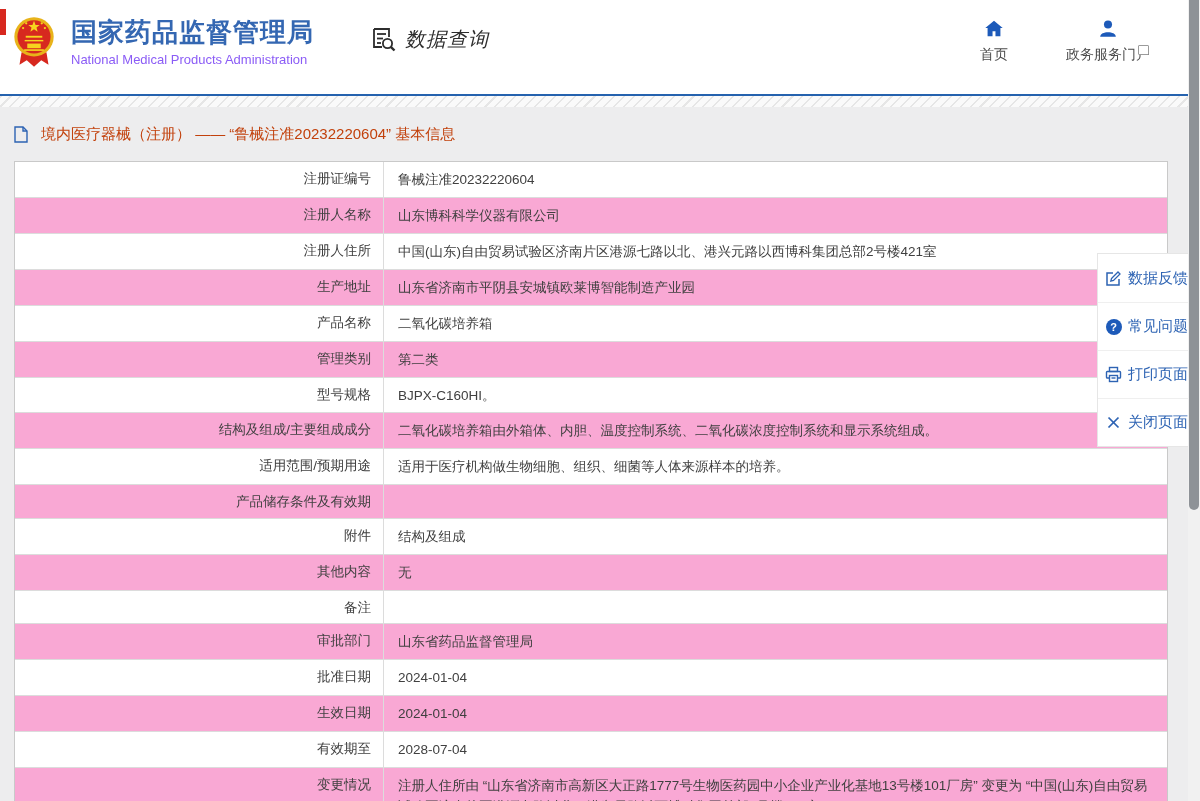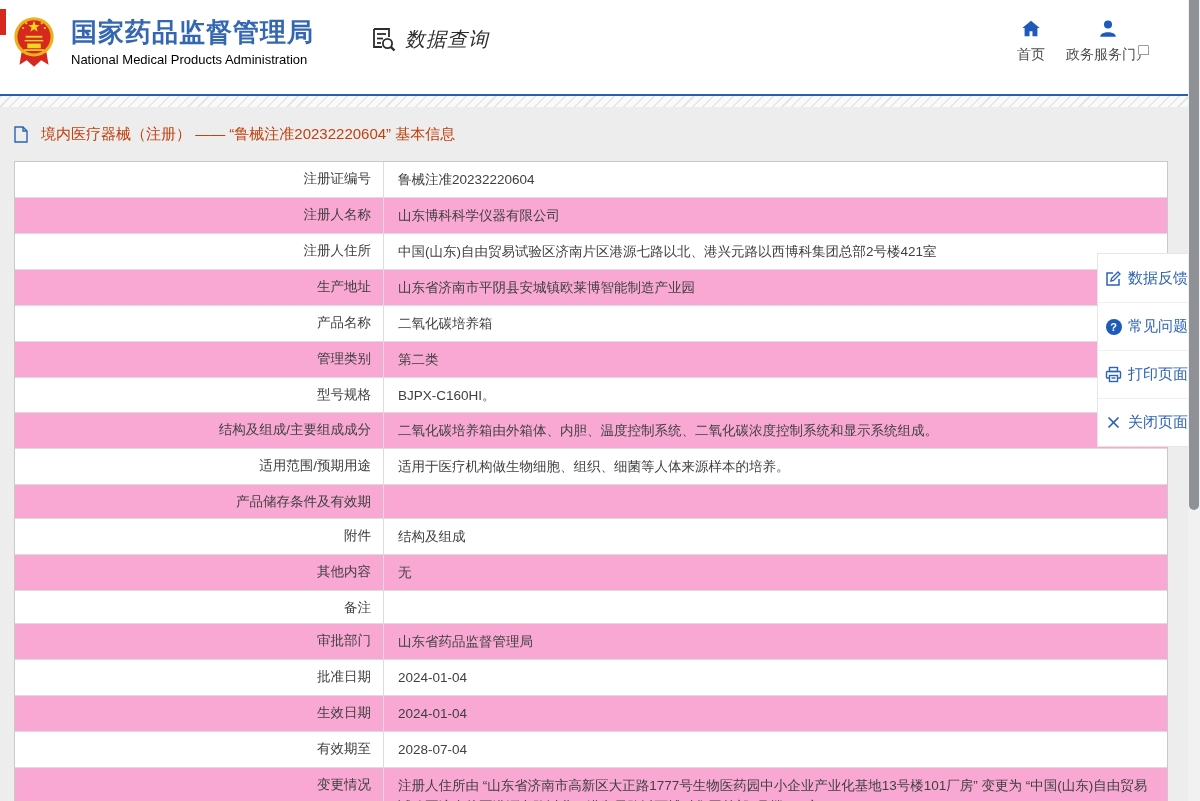--- a/index.html
+++ b/index.html
@@ -10,27 +10,27 @@
   }
   #page { position:relative; width:1200px; height:801px; background:#fff; overflow:hidden; }
 
   
   .header { position:absolute; top:0; left:0; width:1200px; height:94px; background:#fff; }
   .red-sliver { position:absolute; left:0; top:9px; width:6px; height:26px; background:#d7281f; }
   .brand { position:absolute; left:13px; top:13px; display:flex; align-items:flex-start; cursor:pointer; }
   .emblem { width:42px; height:58px; margin-right:16px; }
   .brand-text { padding-top:4px; }
   .site-title { font-size:26px; font-weight:700; color:#3467b2; letter-spacing:1px; line-height:1.2; }
-  .site-subtitle { font-size:13px; color:#000000; margin-top:4px; }
+  .site-subtitle { font-size:13px; color:#8b5cf6; margin-top:4px; }
 
   .data-query { position:absolute; left:370px; top:26px; display:flex; align-items:flex-end; cursor:pointer;font-style:italic; }
   .data-query .dq-icon { margin-right:8px; }
   .dq-label { font-size:20px; color:#2d2d2d; letter-spacing:1px; }
 
-  .top-nav { position:absolute; right:50px; top:17px; display:flex; gap:21px; }
+  .top-nav { position:absolute; right:50px; top:17px; display:flex; gap:58px; }
   .nav-item { display:flex; flex-direction:column; align-items:center; cursor:pointer; }
   .nav-item .nav-icon { height:24px; display:flex; align-items:center; }
   .nav-label { font-size:14px; color:#4c4c4c; margin-top:5px; white-space:nowrap; }
 
   .mini-widget { position:absolute; left:1138px; top:45px; width:11px; height:10px;
     border:1.5px solid #9b9b9b; background:#fff; border-radius:1px; }
 
   .header-line { position:absolute; top:94px; left:0; width:1200px; height:2px; background:#2562ae; }
   .hatch-band { position:absolute; top:96px; left:0; width:1200px; height:11px;
     background:repeating-linear-gradient(135deg,#e6e6e6 0 1.5px,#fafafa 1.5px 7px); }

